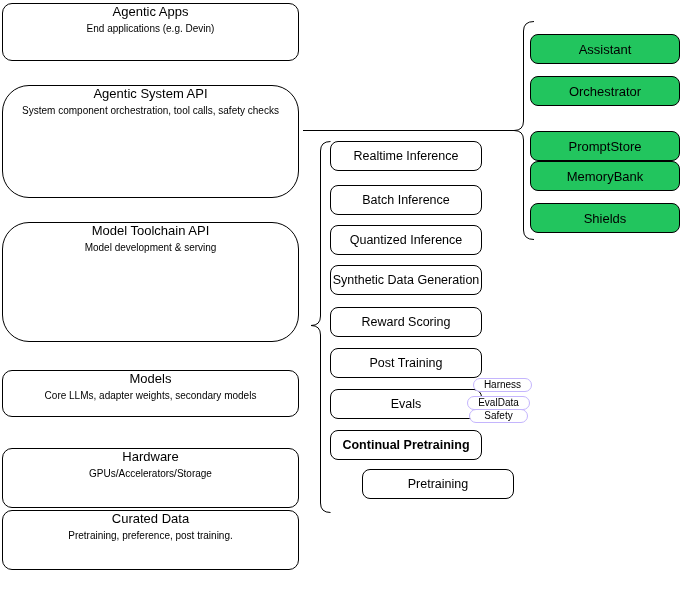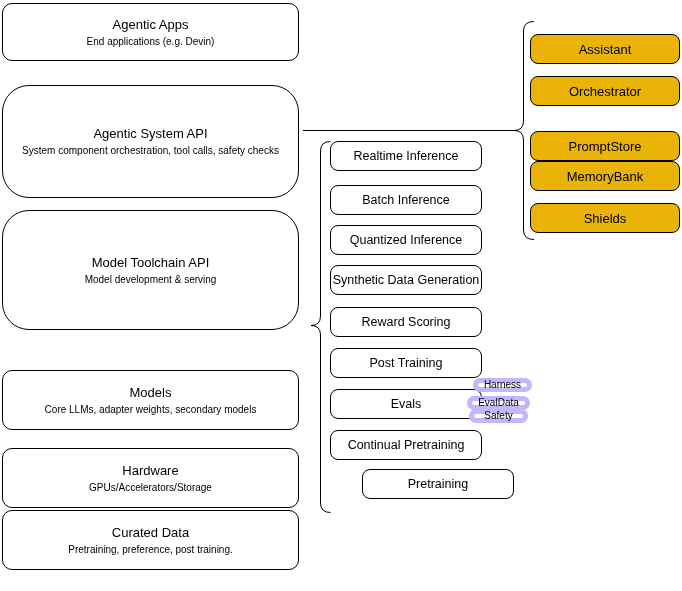--- a/index.html
+++ b/index.html
@@ -21,39 +21,39 @@
     position: absolute;
     left: 2px;
     width: 297px;
     box-sizing: border-box;
     border: 1px solid #000000;
     background: #ffffff;
     border-radius: 10px;
     display: flex;
     flex-direction: column;
     align-items: center;
-    justify-content: center;
+    justify-content: flex-start;
     gap: 3px;
     text-align: center;
   }
   .layer.big { border-radius: 27px; }
   .layer .title {
     font-size: 13px;
     line-height: 16px;
     white-space: nowrap;
   }
   .layer .subtitle {
     font-size: 10px;
     line-height: 12px;
     white-space: nowrap;
   }
   #layer-agentic-apps   { top: 3px;   height: 58px; }
   #layer-system-api     { top: 85px;  height: 113px; }
-  #layer-toolchain-api  { top: 210px; height: 120px; }
-  #layer-models         { top: 370px; height: 60px; }
+  #layer-toolchain-api  { top: 222px; height: 120px; }
+  #layer-models         { top: 370px; height: 47px; }
   #layer-hardware       { top: 448px; height: 60px; }
   #layer-curated-data   { top: 510px; height: 60px; }
 
   
   .tool {
     position: absolute;
     left: 330px;
     width: 152px;
     height: 30px;
     box-sizing: border-box;
@@ -67,51 +67,51 @@
     white-space: nowrap;
     z-index: 1;
   }
   #tool-0 { top: 141px; }
   #tool-1 { top: 185px; }
   #tool-2 { top: 225px; }
   #tool-3 { top: 265px; }
   #tool-4 { top: 307px; }
   #tool-5 { top: 348px; }
   #tool-6 { top: 389px; }
-  #tool-7 { top: 430px; }
+  #tool-7 { top: 430px; font-weight: bold; }
   #tool-8 { top: 469px; margin-left: 32px; }
 
   
   .sys {
     position: absolute;
     left: 530px;
     width: 150px;
     height: 30px;
     box-sizing: border-box;
     border: 1px solid #000000;
-    background: #eab308;
+    background: #22c55e;
     border-radius: 8px;
     display: flex;
     align-items: center;
     justify-content: center;
     font-size: 13px;
     white-space: nowrap;
   }
   #sys-0 { top: 34px; }
   #sys-1 { top: 76px; }
   #sys-2 { top: 131px; }
   #sys-3 { top: 161px; }
   #sys-4 { top: 203px; }
 
   
   .pill {
     position: absolute;
     box-sizing: border-box;
     height: 14px;
-    border: 5px solid #c4b5fd;
+    border: 1px solid #c4b5fd;
     background: #ffffff;
     border-radius: 7px;
     display: flex;
     align-items: center;
     justify-content: center;
     font-size: 10px;
     line-height: 12px;
     white-space: nowrap;
     z-index: 2;
   }

